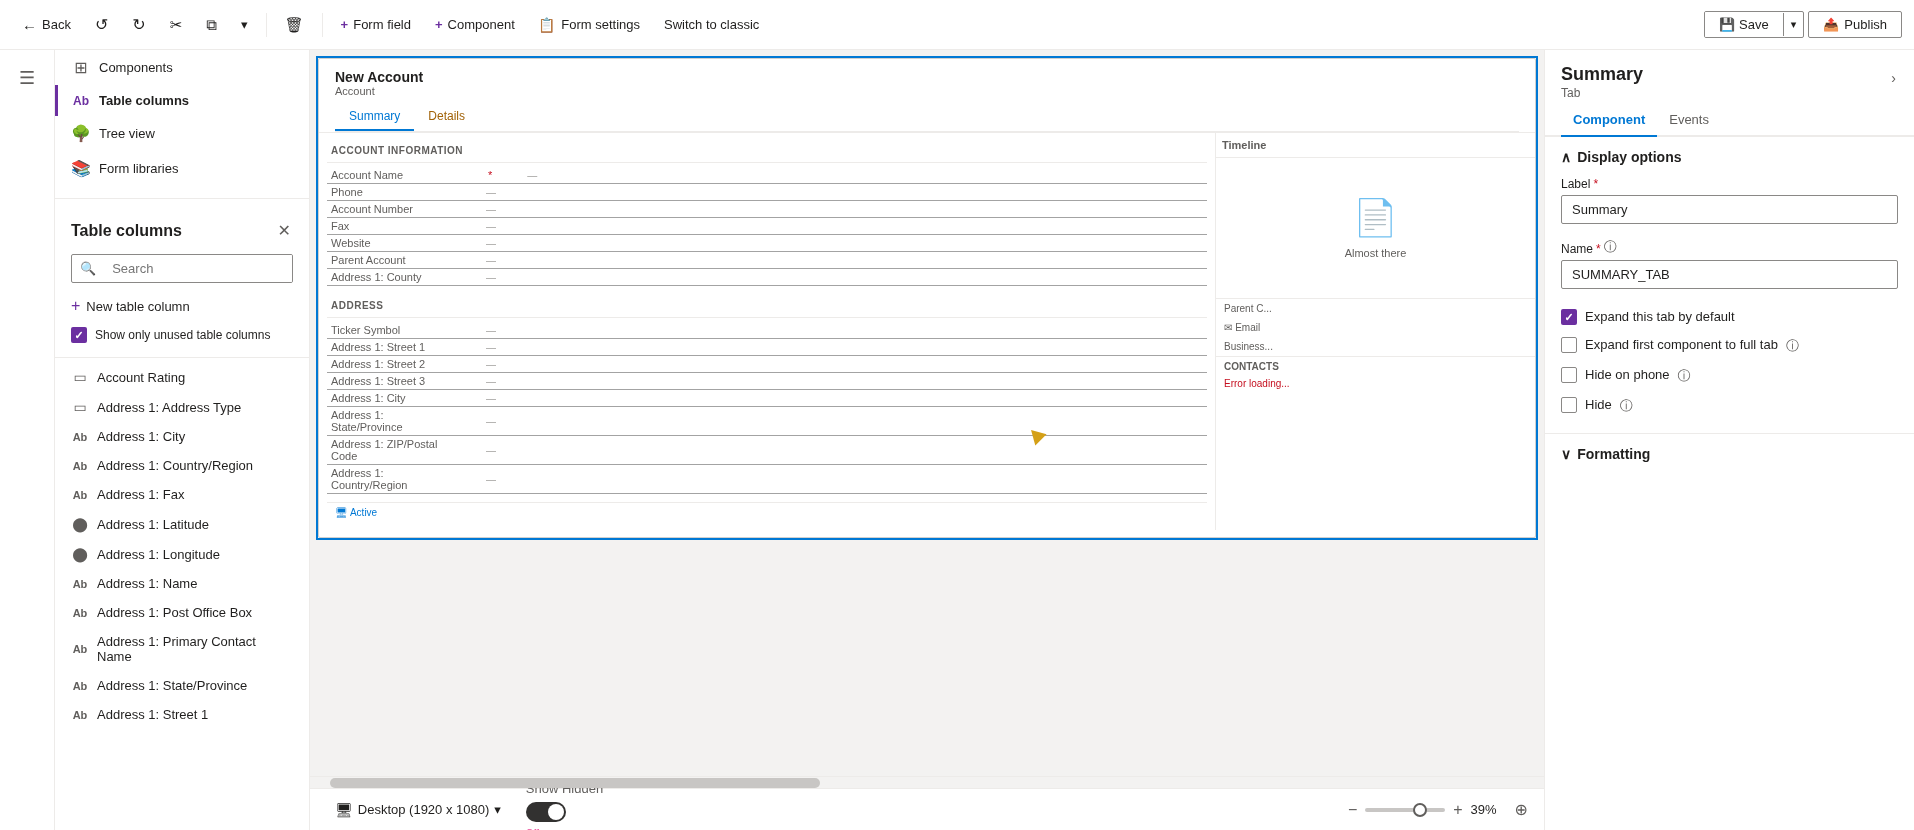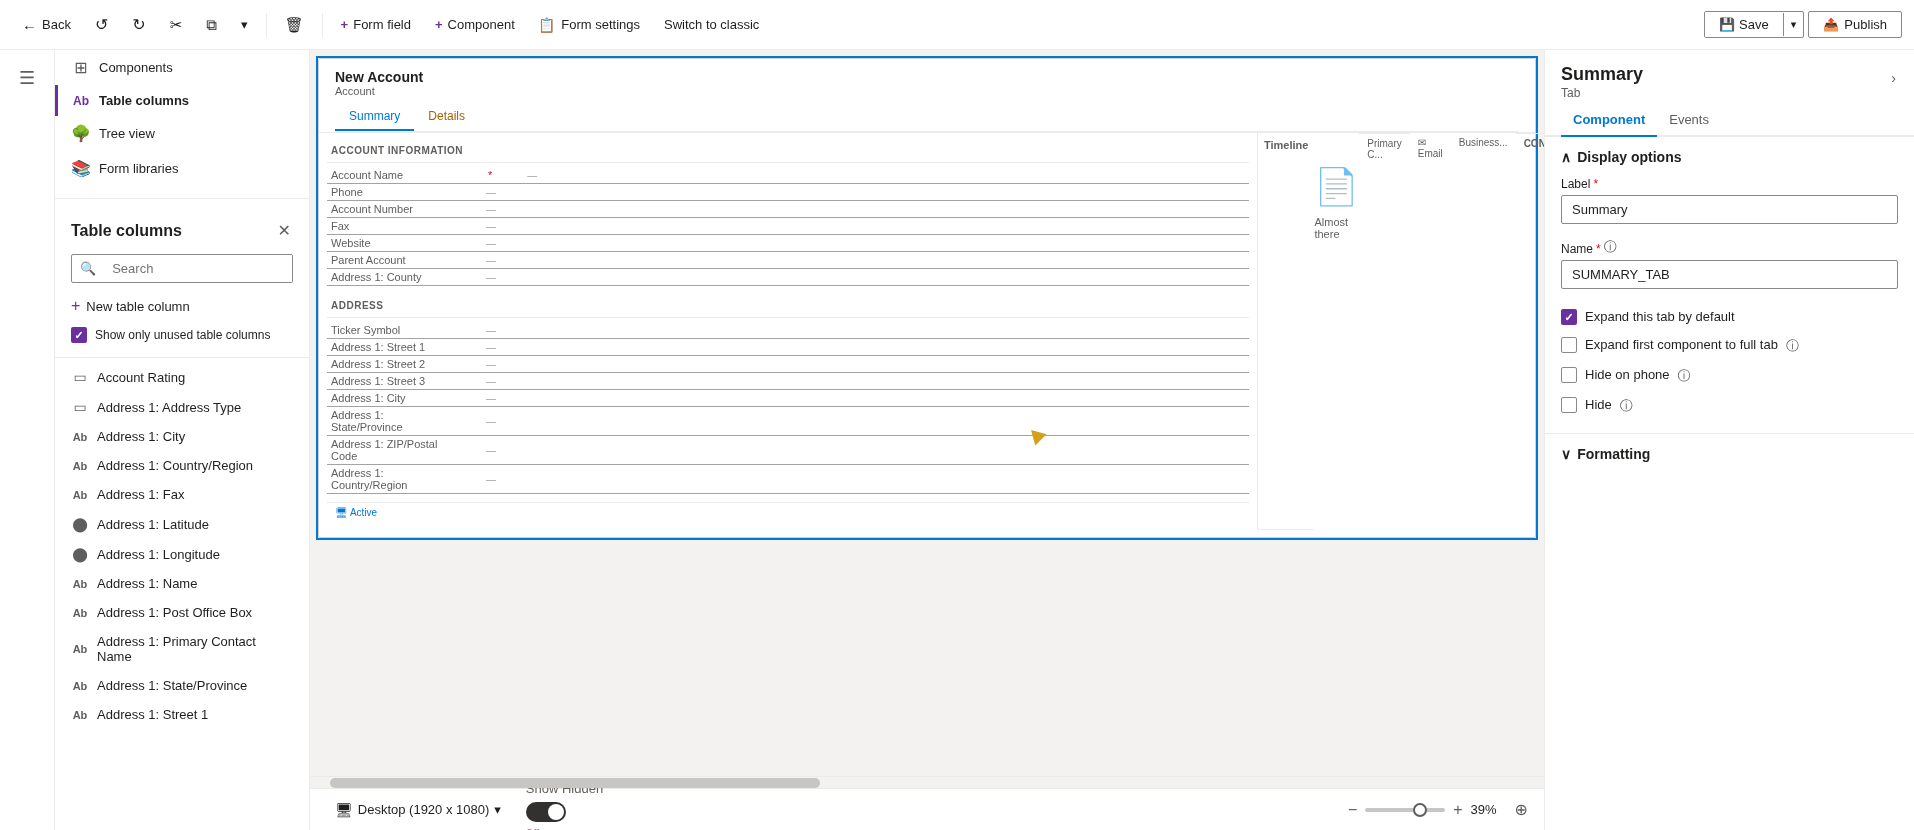--- a/index.html
+++ b/index.html
@@ -523,27 +523,27 @@
                   <span class="field-value">—</span>
                 </div>
               </div>
 
               <div style="padding:4px 8px;font-size:10px;color:#0078d4;border-top:1px solid #edebe9;margin-top:8px">
                 <span>🖥</span>
                 <span>Active</span>
               </div>
             </div>
 
-            <div style="width:278px;border-left:1px solid #edebe9;display:flex;flex-direction:row">
+            <div style="width:320px;border-left:1px solid #edebe9;display:flex;flex-direction:column">
               <div style="padding:6px;font-size:11px;color:#605e5c;border-bottom:1px solid #edebe9;font-weight:600">Timeline</div>
               <div class="almost-there-box">
                 <span class="almost-there-icon">📄</span>
                 <span style="font-size:11px">Almost there</span>
               </div>
-              <div style="padding:4px 8px;font-size:10px;color:#605e5c;border-top:1px solid #edebe9">Primary C...</div>
+              <div style="padding:4px 8px;font-size:10px;color:#605e5c;border-top:1px solid #edebe9">Parent C...</div>
               <div style="padding:4px 8px;font-size:10px;color:#605e5c">✉ Email</div>
               <div style="padding:4px 8px;font-size:10px;color:#605e5c">Business...</div>
               <div style="padding:4px 8px;font-size:10px;color:#605e5c;font-weight:600;border-top:1px solid #edebe9">CONTACTS</div>
               <div style="padding:2px 8px;font-size:10px;color:#c50f1f">Error loading...</div>
             </div>
           </div>
         </div>
 
         <div class="cursor-indicator"></div>
       </div>

